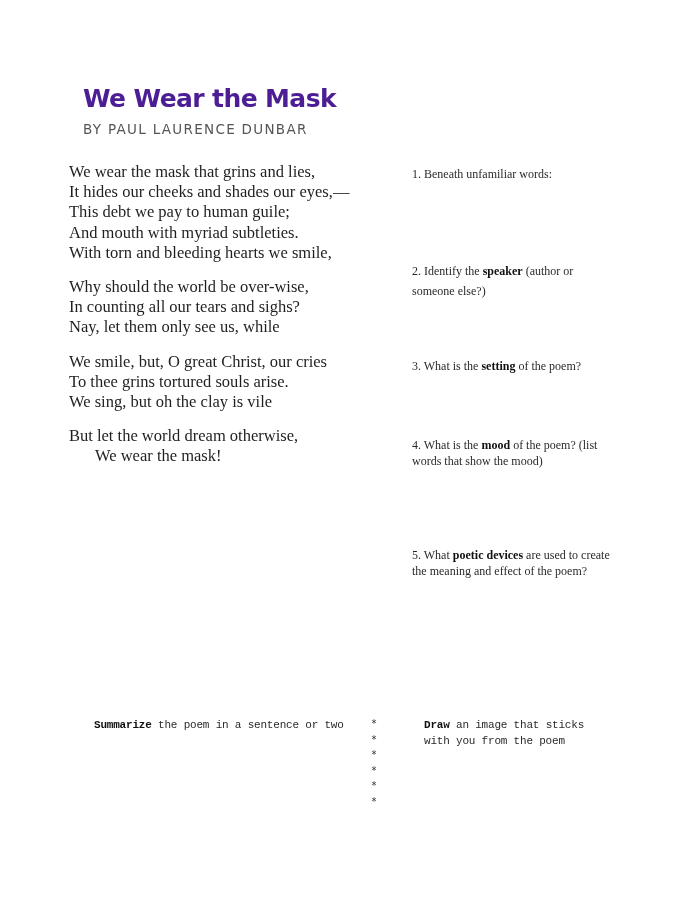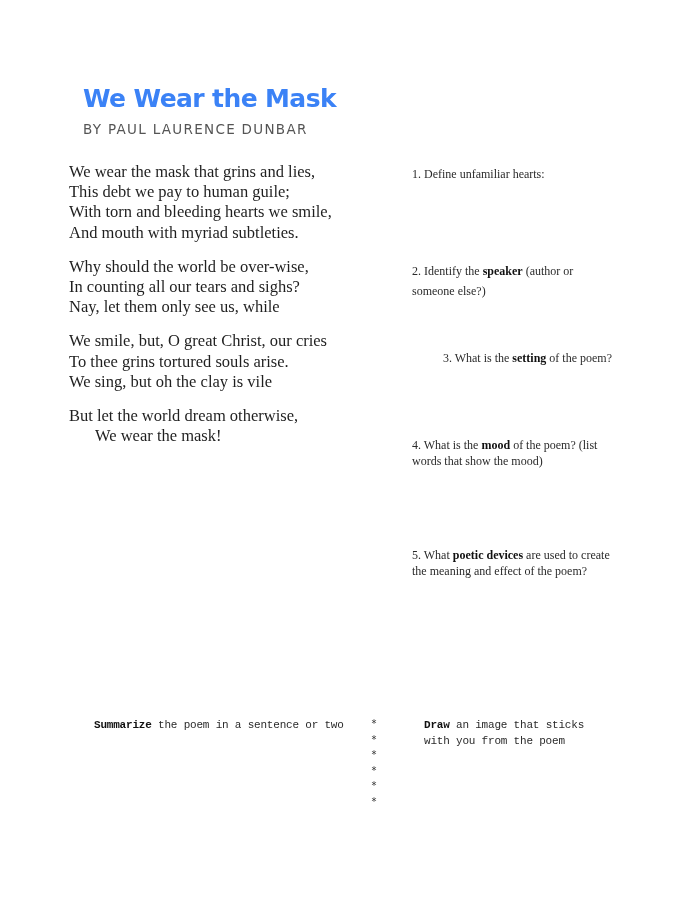--- a/index.html
+++ b/index.html
@@ -15,21 +15,21 @@
       color: #1f1f1f;
     }
     .title {
       position: absolute;
       left: 83px;
       top: 84px;
       font-family: "DejaVu Sans", sans-serif;
       font-weight: bold;
       font-size: 25px;
       letter-spacing: -0.6px;
-      color: #3b82f6;
+      color: #4c1d95;
       margin: 0;
       white-space: nowrap;
     }
     .byline {
       position: absolute;
       left: 83px;
       top: 121px;
       font-family: "DejaVu Sans", sans-serif;
       font-size: 13.5px;
       letter-spacing: 1.3px;
@@ -63,21 +63,21 @@
       font-family: "Liberation Serif", "DejaVu Serif", serif;
       font-size: 12px;
       line-height: 16px;
       color: #2a2a2a;
     }
     .question b {
       color: #111;
     }
     .q1 { top: 166px; }
     .q2 { top: 262px; line-height: 19.5px; }
-    .q3 { top: 350px; text-align: right; }
+    .q3 { top: 358px; }
     .q4 { top: 437px; }
     .q5 { top: 547px; }
     .bottom-prompt {
       position: absolute;
       font-family: Liberation Mono, monospace;
       font-size: 11px;
       line-height: 15.5px;
       color: #2a2a2a;
       letter-spacing: -0.2px;
       margin-left: 12px;
@@ -103,43 +103,44 @@
   </style>
 </head>
 <body>
 
 <h1 class="title">We Wear the Mask</h1>
 <div class="byline">BY PAUL LAURENCE DUNBAR</div>
 
 <div class="poem">
   <div class="stanza">
     <span class="line">We wear the mask that grins and lies,</span>
+    <span class="line">It hides our cheeks and shades our eyes,—</span>
     <span class="line">This debt we pay to human guile;</span>
+    <span class="line">And mouth with myriad subtleties.</span>
     <span class="line">With torn and bleeding hearts we smile,</span>
-    <span class="line">And mouth with myriad subtleties.</span>
   </div>
   <div class="stanza">
     <span class="line">Why should the world be over-wise,</span>
     <span class="line">In counting all our tears and sighs?</span>
     <span class="line">Nay, let them only see us, while</span>
   </div>
   <div class="stanza">
     <span class="line">We smile, but, O great Christ, our cries</span>
     <span class="line">To thee grins tortured souls arise.</span>
     <span class="line">We sing, but oh the clay is vile</span>
   </div>
   <div class="stanza">
     <span class="line">But let the world dream otherwise,</span>
     <span class="line indent">We wear the mask!</span>
   </div>
 </div>
 
 <div class="question q1">
   <span>1.</span>
-  <span>Define unfamiliar hearts:</span>
+  <span>Beneath unfamiliar words:</span>
 </div>
 
 <div class="question q2">
   <span>2.</span>
   <span>Identify the </span><b>speaker</b><span> (author or someone else?)</span>
 </div>
 
 <div class="question q3">
   <span>3.</span>
   <span>What is the </span><b>setting</b><span> of the poem?</span>

